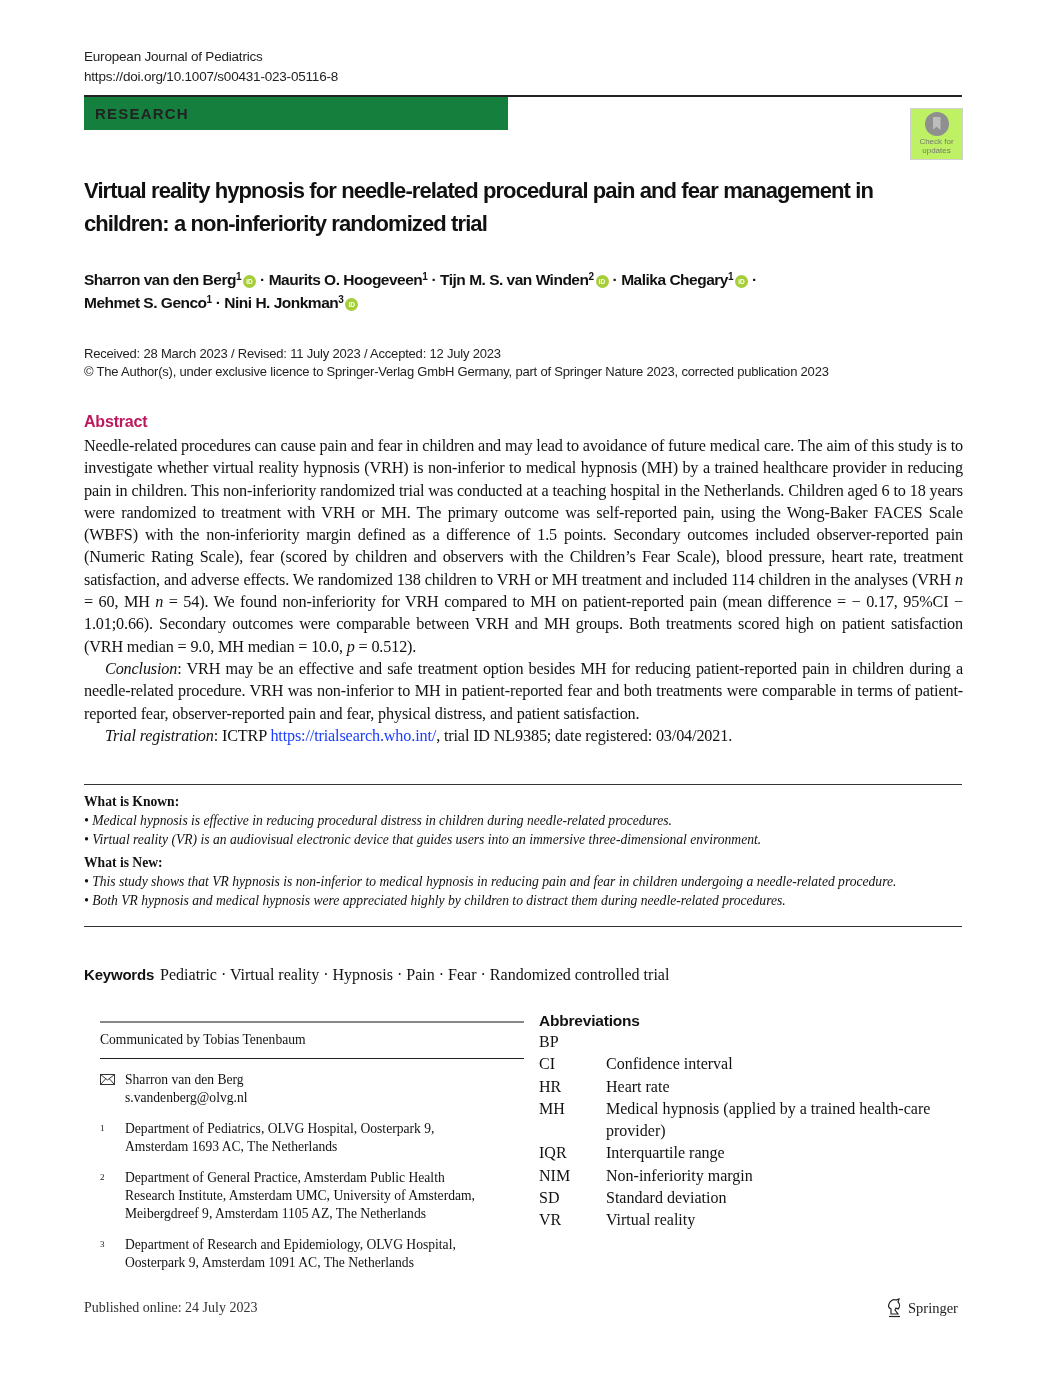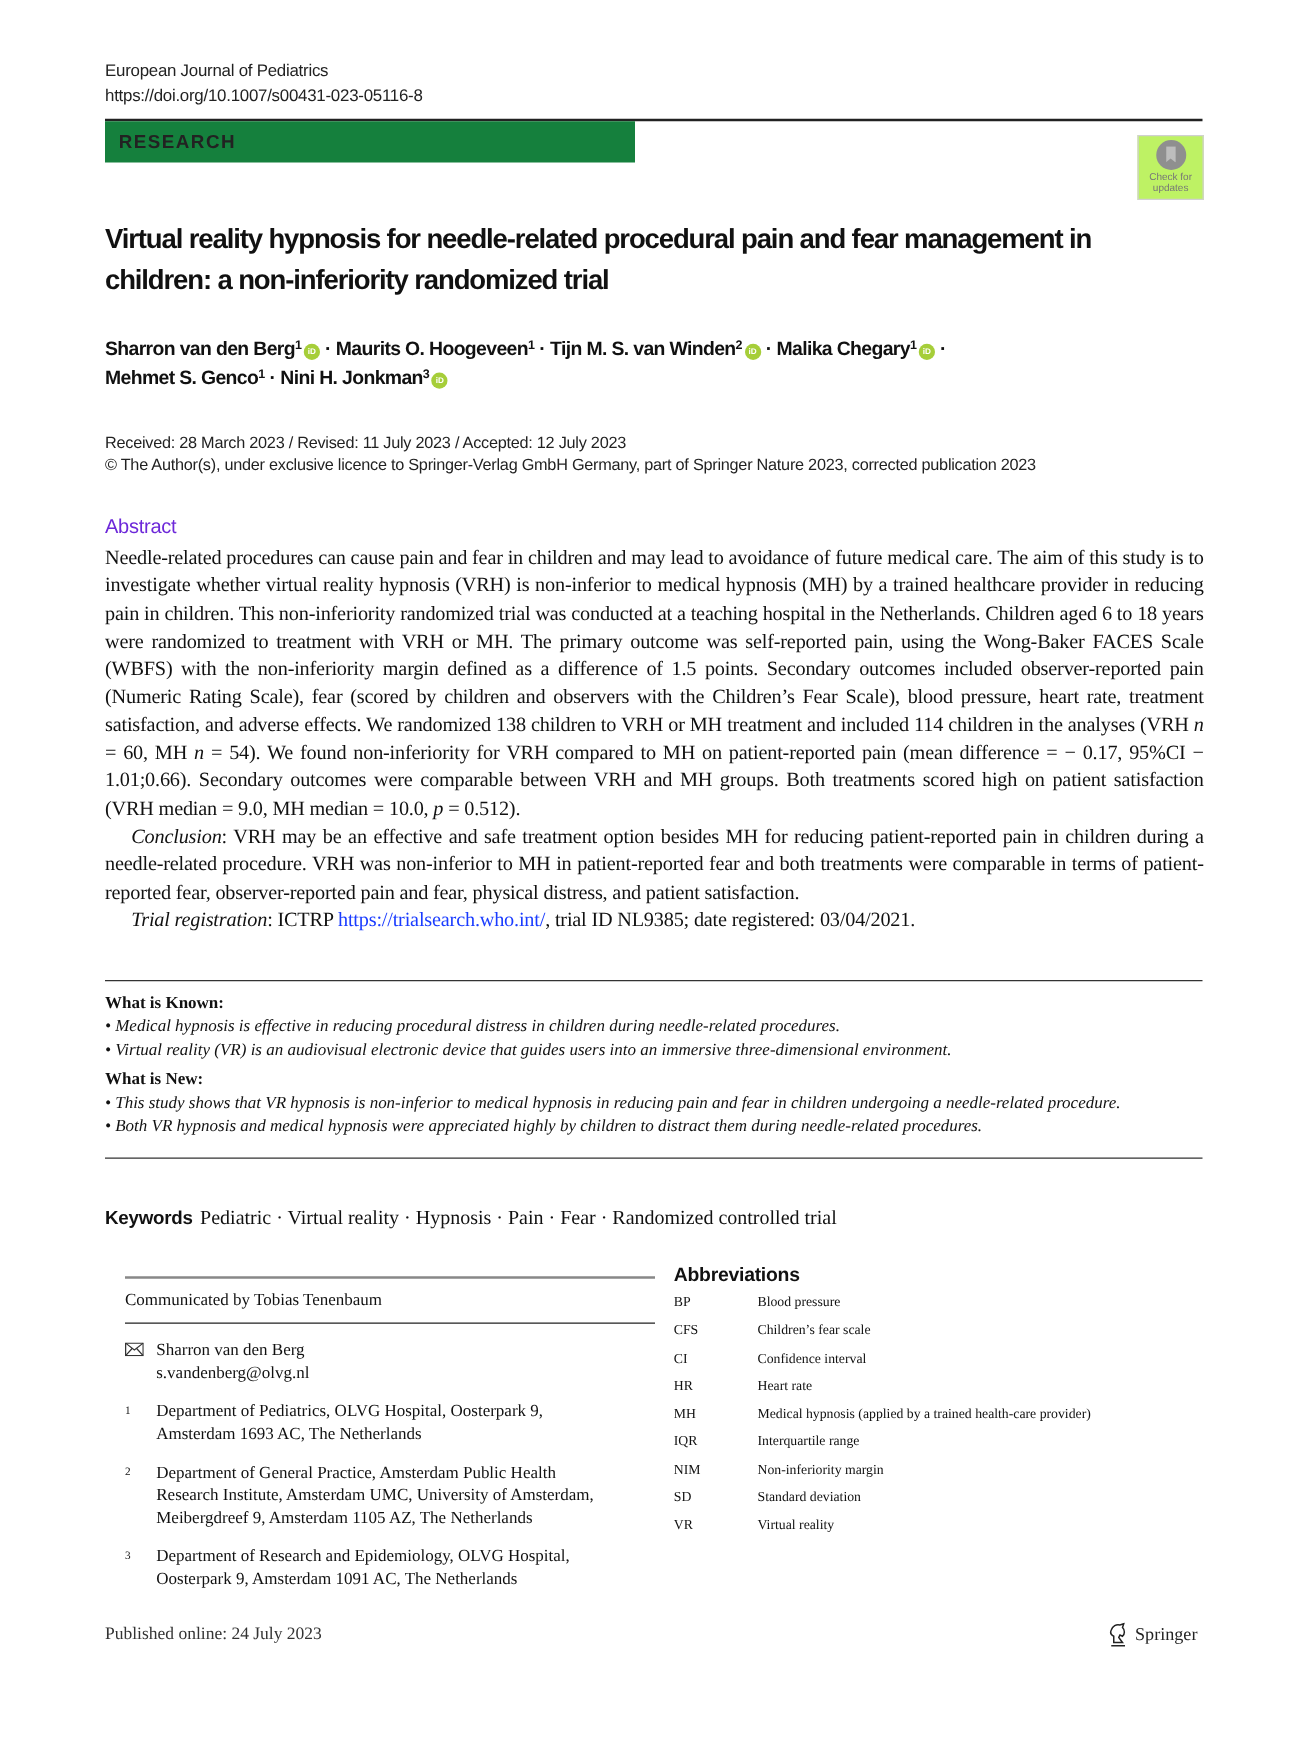--- a/index.html
+++ b/index.html
@@ -19,21 +19,21 @@
 
   #title { position: absolute; left: 84px; top: 174px; width: 830px; font-size: 22px; line-height: 33px; font-weight: bold; letter-spacing: -0.9px; color: #111; }
 
   #authors { position: absolute; left: 84px; top: 268px; width: 860px; font-size: 15.5px; line-height: 23px; font-weight: bold; letter-spacing: -0.5px; color: #111; }
   .author sup { font-size: 10px; vertical-align: 5px; line-height: 0; }
   .orcid { display: inline-block; width: 13px; height: 13px; border-radius: 50%; background: #a6ce39; color: #fff; font-size: 6.5px; line-height: 13px; text-align: center; font-weight: bold; vertical-align: 1px; margin-left: 2px; letter-spacing: 0; }
   .sep { margin: 0 4px; }
 
   #dates { position: absolute; left: 84px; top: 345px; font-size: 13px; line-height: 18px; color: #222; letter-spacing: -0.2px; }
 
-  #abstract-head { position: absolute; left: 84px; top: 413px; font-size: 16px; font-weight: normal; letter-spacing: -0.2px; color: #6d28d9; }
+  #abstract-head { position: absolute; left: 84px; top: 413px; font-size: 16px; font-weight: bold; letter-spacing: -0.2px; color: #be185d; }
   #abstract { position: absolute; left: 84px; top: 435px; width: 879px; font-size: 16.2px; line-height: 22.3px; text-align: justify; color: #111; letter-spacing: -0.15px; }
   #abstract p { margin: 0; }
   #abstract .indent { text-indent: 21px; }
   #abstract a { color: #1a3cff; text-decoration: none; }
 
   .rule { position: absolute; left: 84px; width: 878px; height: 1px; background: #333; }
   #known-box { position: absolute; left: 84px; top: 792px; width: 878px; font-size: 13.6px; line-height: 19.2px; color: #111; }
   #known-box .h { font-weight: bold; }
   #known-box .li { font-style: italic; padding-left: 12px; text-indent: -12px; }
   #known-box .gap { height: 3px; }
@@ -48,21 +48,21 @@
   .fn { position: relative; padding-left: 25px; font-size: 13.6px; line-height: 17.6px; color: #111; }
   .fn .mark { position: absolute; left: 0; top: 0; font-size: 9px; }
   .fn .mail { position: absolute; left: 0; top: 3px; width: 15px; height: 11px; }
   #corr { margin-top: 12px; }
   #aff1 { margin-top: 14px; }
   #aff2 { margin-top: 14px; }
   #aff3 { margin-top: 14px; }
 
   #abbrev { position: absolute; left: 539px; top: 1012px; width: 424px; }
   #abbrev-head { font-size: 15.5px; font-weight: bold; letter-spacing: -0.2px; margin-bottom: 1px; }
-  .ab-row { display: flex; font-size: 11px; line-height: 22.3px; }
+  .ab-row { display: flex; font-size: 16px; line-height: 22.3px; }
   .ab-key { width: 67px; flex: none; }
   .ab-val { flex: 1; }
 
   #published { position: absolute; left: 84px; top: 1300px; font-size: 14px; color: #333; }
   #springer { position: absolute; left: 886px; top: 1298px; font-size: 14.5px; color: #222; display: flex; align-items: center; }
   #springer svg { margin-right: 4px; }
 </style>
 </head>
 <body>
 
@@ -138,25 +138,20 @@
     <span class="mark">3</span>
     <div style="width:380px;">Department of Research and Epidemiology, OLVG Hospital, Oosterpark 9, Amsterdam 1091 AC, The Netherlands</div>
   </div>
 </div>
 
 <div id="abbrev">
   <div id="abbrev-head" class="sans">Abbreviations</div>
   <div id="abbrev-list" class="serif">
       <div class="ab-row">
         <div class="ab-key">BP</div>
-        <div class="ab-val">Blood pressure</div>
-      </div>
-      <div class="ab-row">
-        <div class="ab-key">CFS</div>
-        <div class="ab-val">Children’s fear scale</div>
       </div>
       <div class="ab-row">
         <div class="ab-key">CI</div>
         <div class="ab-val">Confidence interval</div>
       </div>
       <div class="ab-row">
         <div class="ab-key">HR</div>
         <div class="ab-val">Heart rate</div>
       </div>
       <div class="ab-row">

